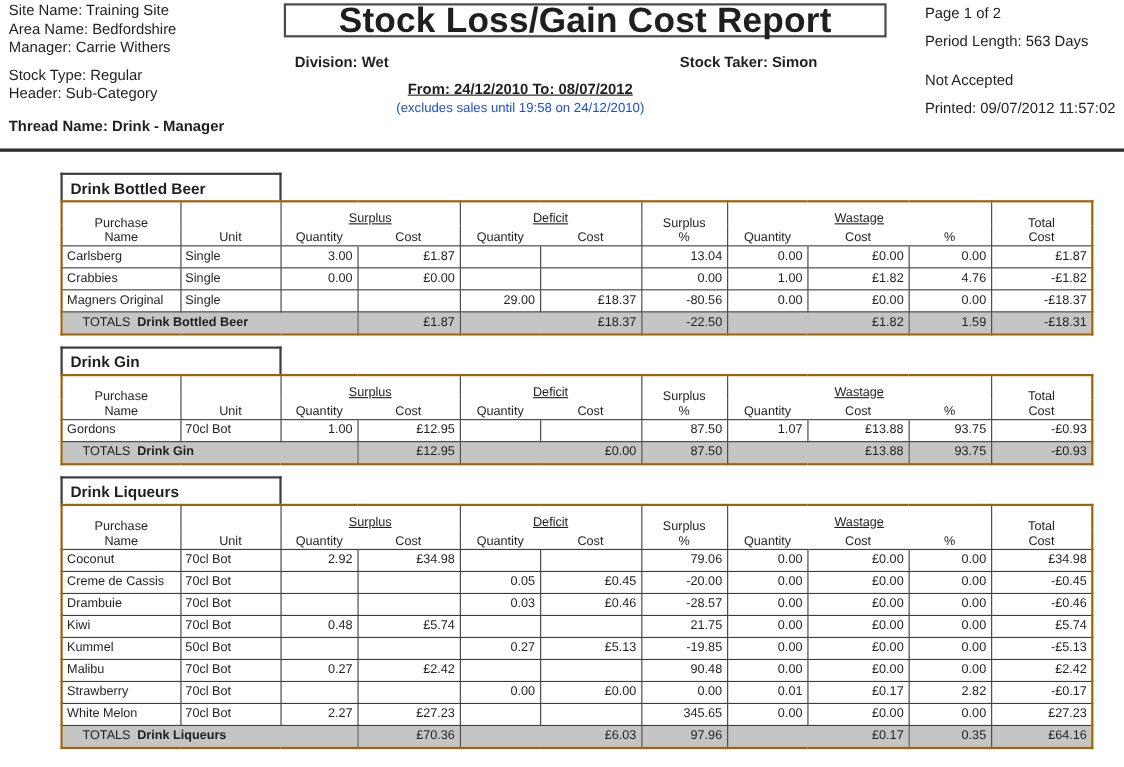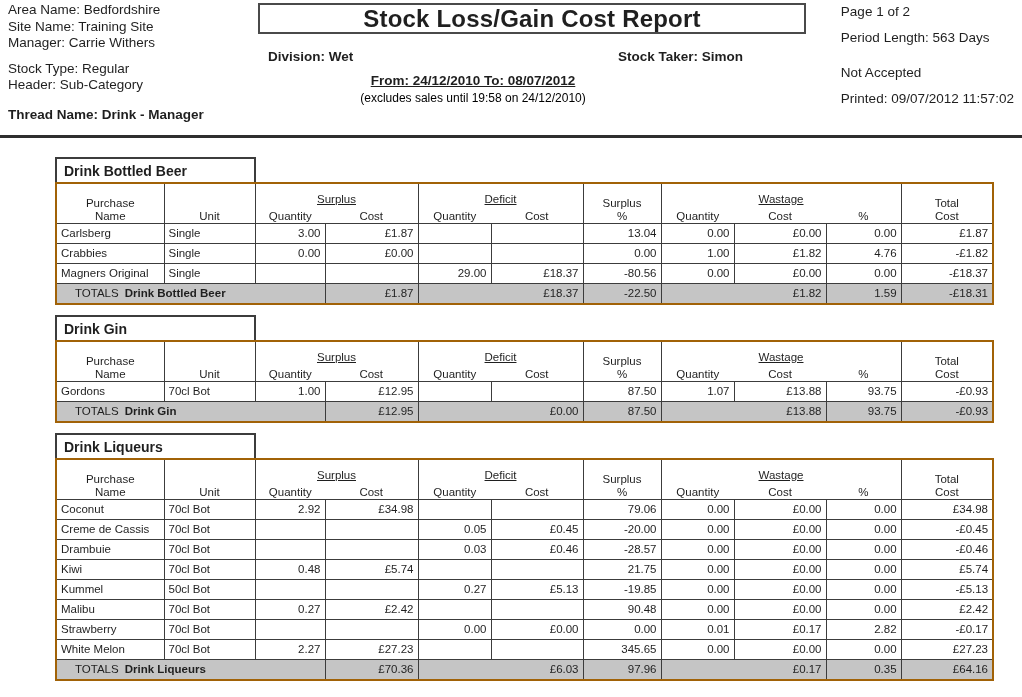--- a/index.html
+++ b/index.html
@@ -10,29 +10,29 @@
     position:relative; overflow:hidden;
   }
   
   .hdr { position:relative; height:138px; border-bottom:3px solid #2e2e2e; }
   .hdr-left { position:absolute; left:8px; top:2px; font-size:13.5px; line-height:16.5px; }
   .hdr-left .grp2 { margin-top:9px; }
   .hdr-left .thread { margin-top:13px; font-weight:bold; }
   .title-box {
     position:absolute; left:258px; top:3px; width:548px; height:31px;
     border:2px solid #4a4a4a; display:flex; align-items:center; justify-content:center;
-    font-size:24px; font-weight:bold; letter-spacing:0.2px;
+    font-size:32px; font-weight:bold; letter-spacing:0.2px;
   }
   .division   { position:absolute; left:268px; top:49px; font-size:13.5px; font-weight:bold; }
   .stock-taker{ position:absolute; left:618px; top:49px; font-size:13.5px; font-weight:bold; }
   .date-range {
     position:absolute; left:258px; top:73px; width:430px; text-align:center;
     font-size:13.5px; font-weight:bold; text-decoration:underline;
   }
-  .date-note  { position:absolute; left:258px; top:91px; width:430px; text-align:center; font-size:12px; color:#000000; }
+  .date-note  { position:absolute; left:258px; top:91px; width:430px; text-align:center; font-size:12px; color:#1d4ed8; }
   .hdr-right  { position:absolute; right:8px; top:4px; text-align:left; font-size:13.5px; line-height:16px; }
   .hdr-right .r1 { margin-bottom:10px; }
   .hdr-right .r2 { margin-bottom:19px; }
   .hdr-right .r3 { margin-bottom:10px; }
   
   .tables { margin:19px 0 0 55px; width:937px; }
   .tbl-block { margin-bottom:10px; }
   .cat-box {
     width:201px; height:25px; border:2px solid #3c3c3c; border-bottom:none;
     font-size:14px; font-weight:bold; padding:4px 0 0 7px;
@@ -57,22 +57,22 @@
   .report-table td.num  { text-align:right; }
   .report-table tr.totals td { background:#c5c5c5; height:21px; }
   .report-table tr.totals td.tot-label { text-align:left; padding-left:18px; }
   .tot-cat { font-weight:bold; margin-left:6px; }
 </style>
 </head>
 <body>
 
 <div class="hdr">
   <div class="hdr-left">
+    <div>Site Name: Training Site</div>
     <div>Area Name: Bedfordshire</div>
-    <div>Site Name: Training Site</div>
     <div>Manager: Carrie Withers</div>
     <div class="grp2">Stock Type: Regular</div>
     <div>Header: Sub-Category</div>
     <div class="thread">Thread Name: Drink - Manager</div>
   </div>
 
   <div class="title-box">
     <span>Stock Loss/Gain Cost Report</span>
   </div>
   <div class="division">Division: Wet</div>

